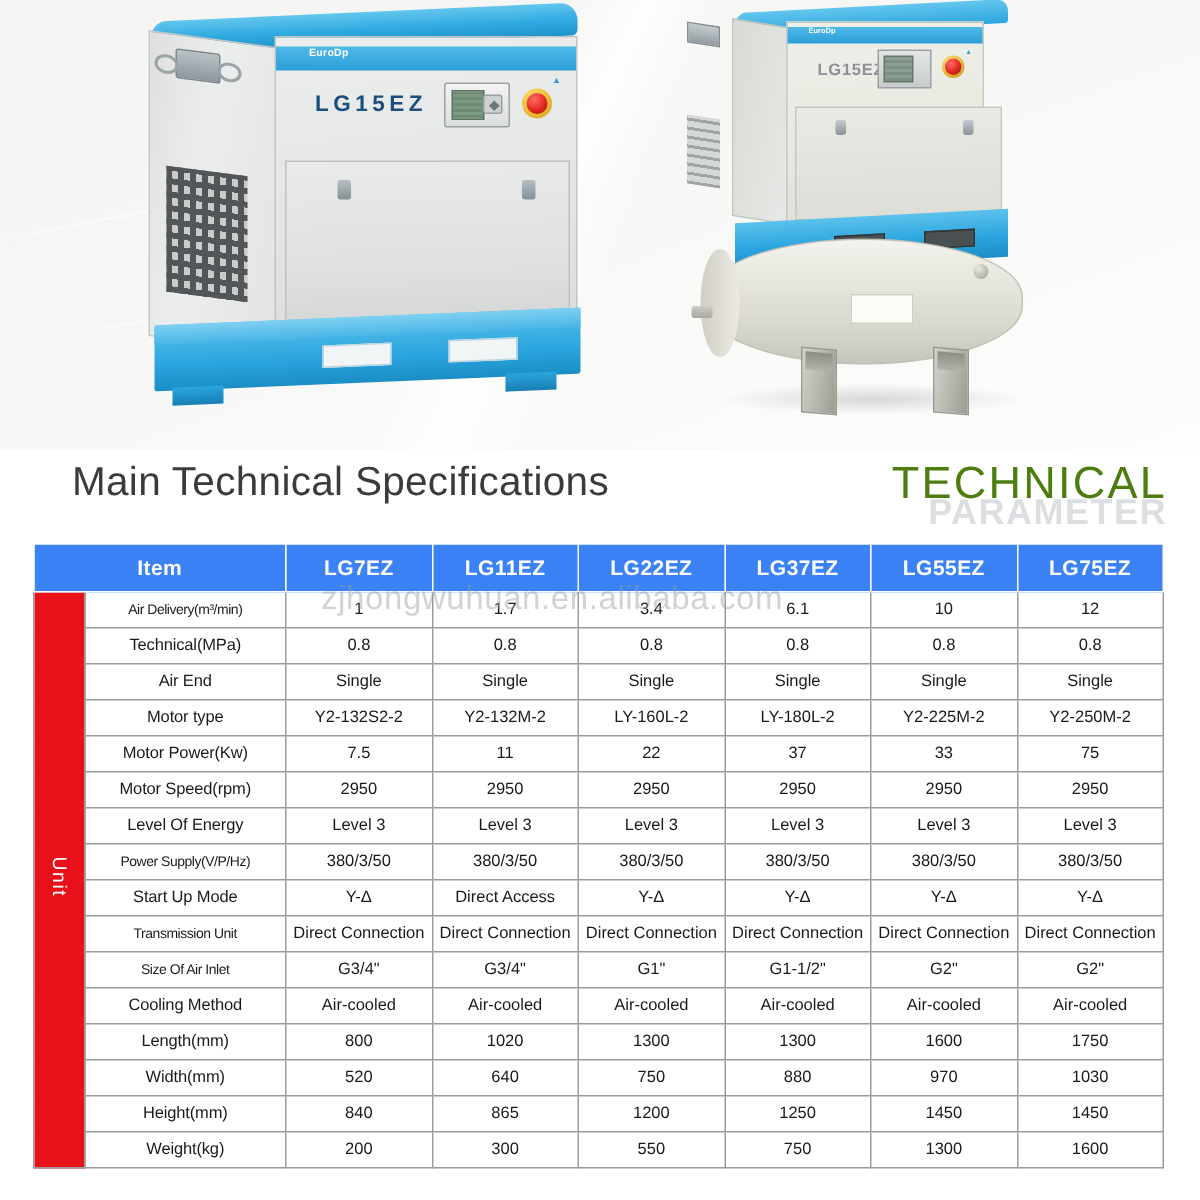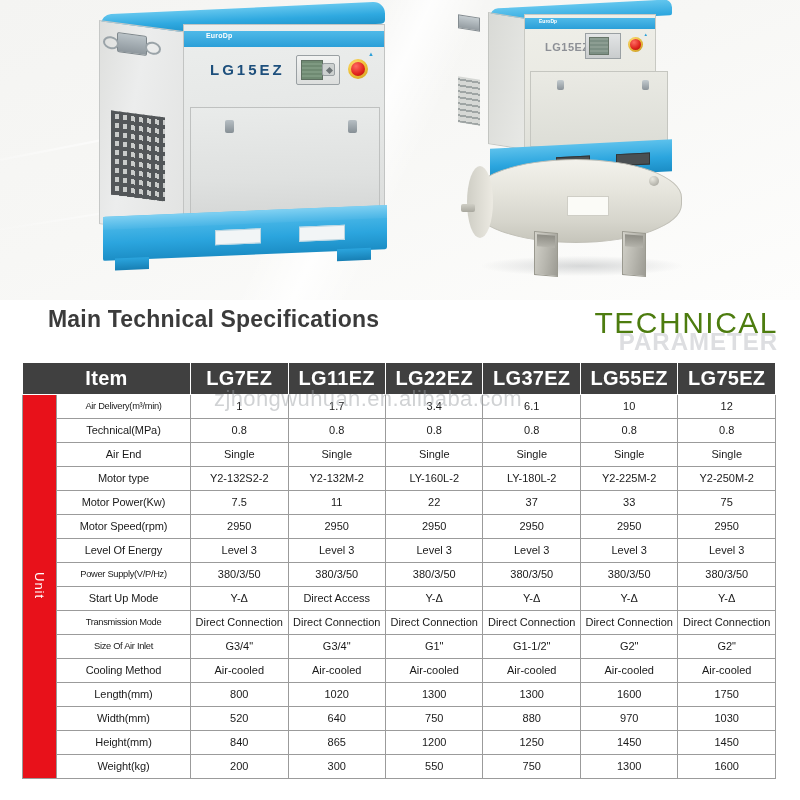--- a/index.html
+++ b/index.html
@@ -319,21 +319,21 @@
   .b-foot.f1 { left: 82px; transform: skewY(5deg); }
   .b-foot.f2 { left: 170px; transform: skewY(5deg); }
   .b-foot:before {
     content: ""; position: absolute; left: 2px; top: 2px; right: 2px; height: 12px;
     background: linear-gradient(180deg, #8e8d85, #b4b3ab);
   }
 
   
   .spec-title {
     position: absolute; left: 48px; top: 306px;
-    font-size: 23px; font-weight: 700; color: #3b3b3b;
+    font-size: 27px; font-weight: 400; color: #3b3b3b;
     letter-spacing: .2px;
   }
   .ghost {
     position: absolute; right: 22px; text-align: right;
     color: #4d7c0f; line-height: 1; user-select: none;
     font-family: "Liberation Sans", sans-serif;
   }
   .ghost-1 { top: 308px; font-size: 30px; font-weight: 400; letter-spacing: 1.5px; }
   .ghost-2 { top: 330px; font-size: 24px; font-weight: bold; letter-spacing: 1px; color: #dddee1; }
 
@@ -359,23 +359,23 @@
   table.spec th, table.spec td {
     border: 1px solid #9b9b9b;
     text-align: center;
     color: #1a1a1a;
     font-size: 11px;
     height: 24px;
     padding: 0 2px;
     line-height: 1.05;
   }
   table.spec thead th {
-    background: #404040;
+    background: #3b82f6;
     color: #ffffff;
-    font-size: 20px;
+    font-size: 14px;
     font-weight: bold;
     height: 32px;
     border-color: #ffffff;
     letter-spacing: .3px;
   }
   .col-unit { width: 34px; }
   .col-label { width: 134px; }
   td.unit-cell {
     background: #e8111a;
     border-color: #e8111a;
@@ -580,21 +580,21 @@
         <tr>
           <td class="row-label">Start Up Mode</td>
           <td>Y-Δ</td>
           <td class="cell-small">Direct Access</td>
           <td>Y-Δ</td>
           <td>Y-Δ</td>
           <td>Y-Δ</td>
           <td>Y-Δ</td>
         </tr>
         <tr>
-          <td class="row-label tight">Transmission Mode</td>
+          <td class="row-label tight">Transmission Unit</td>
           <td class="two-line" style="white-space: normal;">Direct Connection</td>
           <td class="two-line" style="white-space: normal;">Direct Connection</td>
           <td class="two-line" style="white-space: normal;">Direct Connection</td>
           <td class="two-line" style="white-space: normal;">Direct Connection</td>
           <td class="two-line" style="white-space: normal;">Direct Connection</td>
           <td class="two-line" style="white-space: normal;">Direct Connection</td>
         </tr>
         <tr>
           <td class="row-label tight">Size Of Air Inlet</td>
           <td>G3/4"</td>

